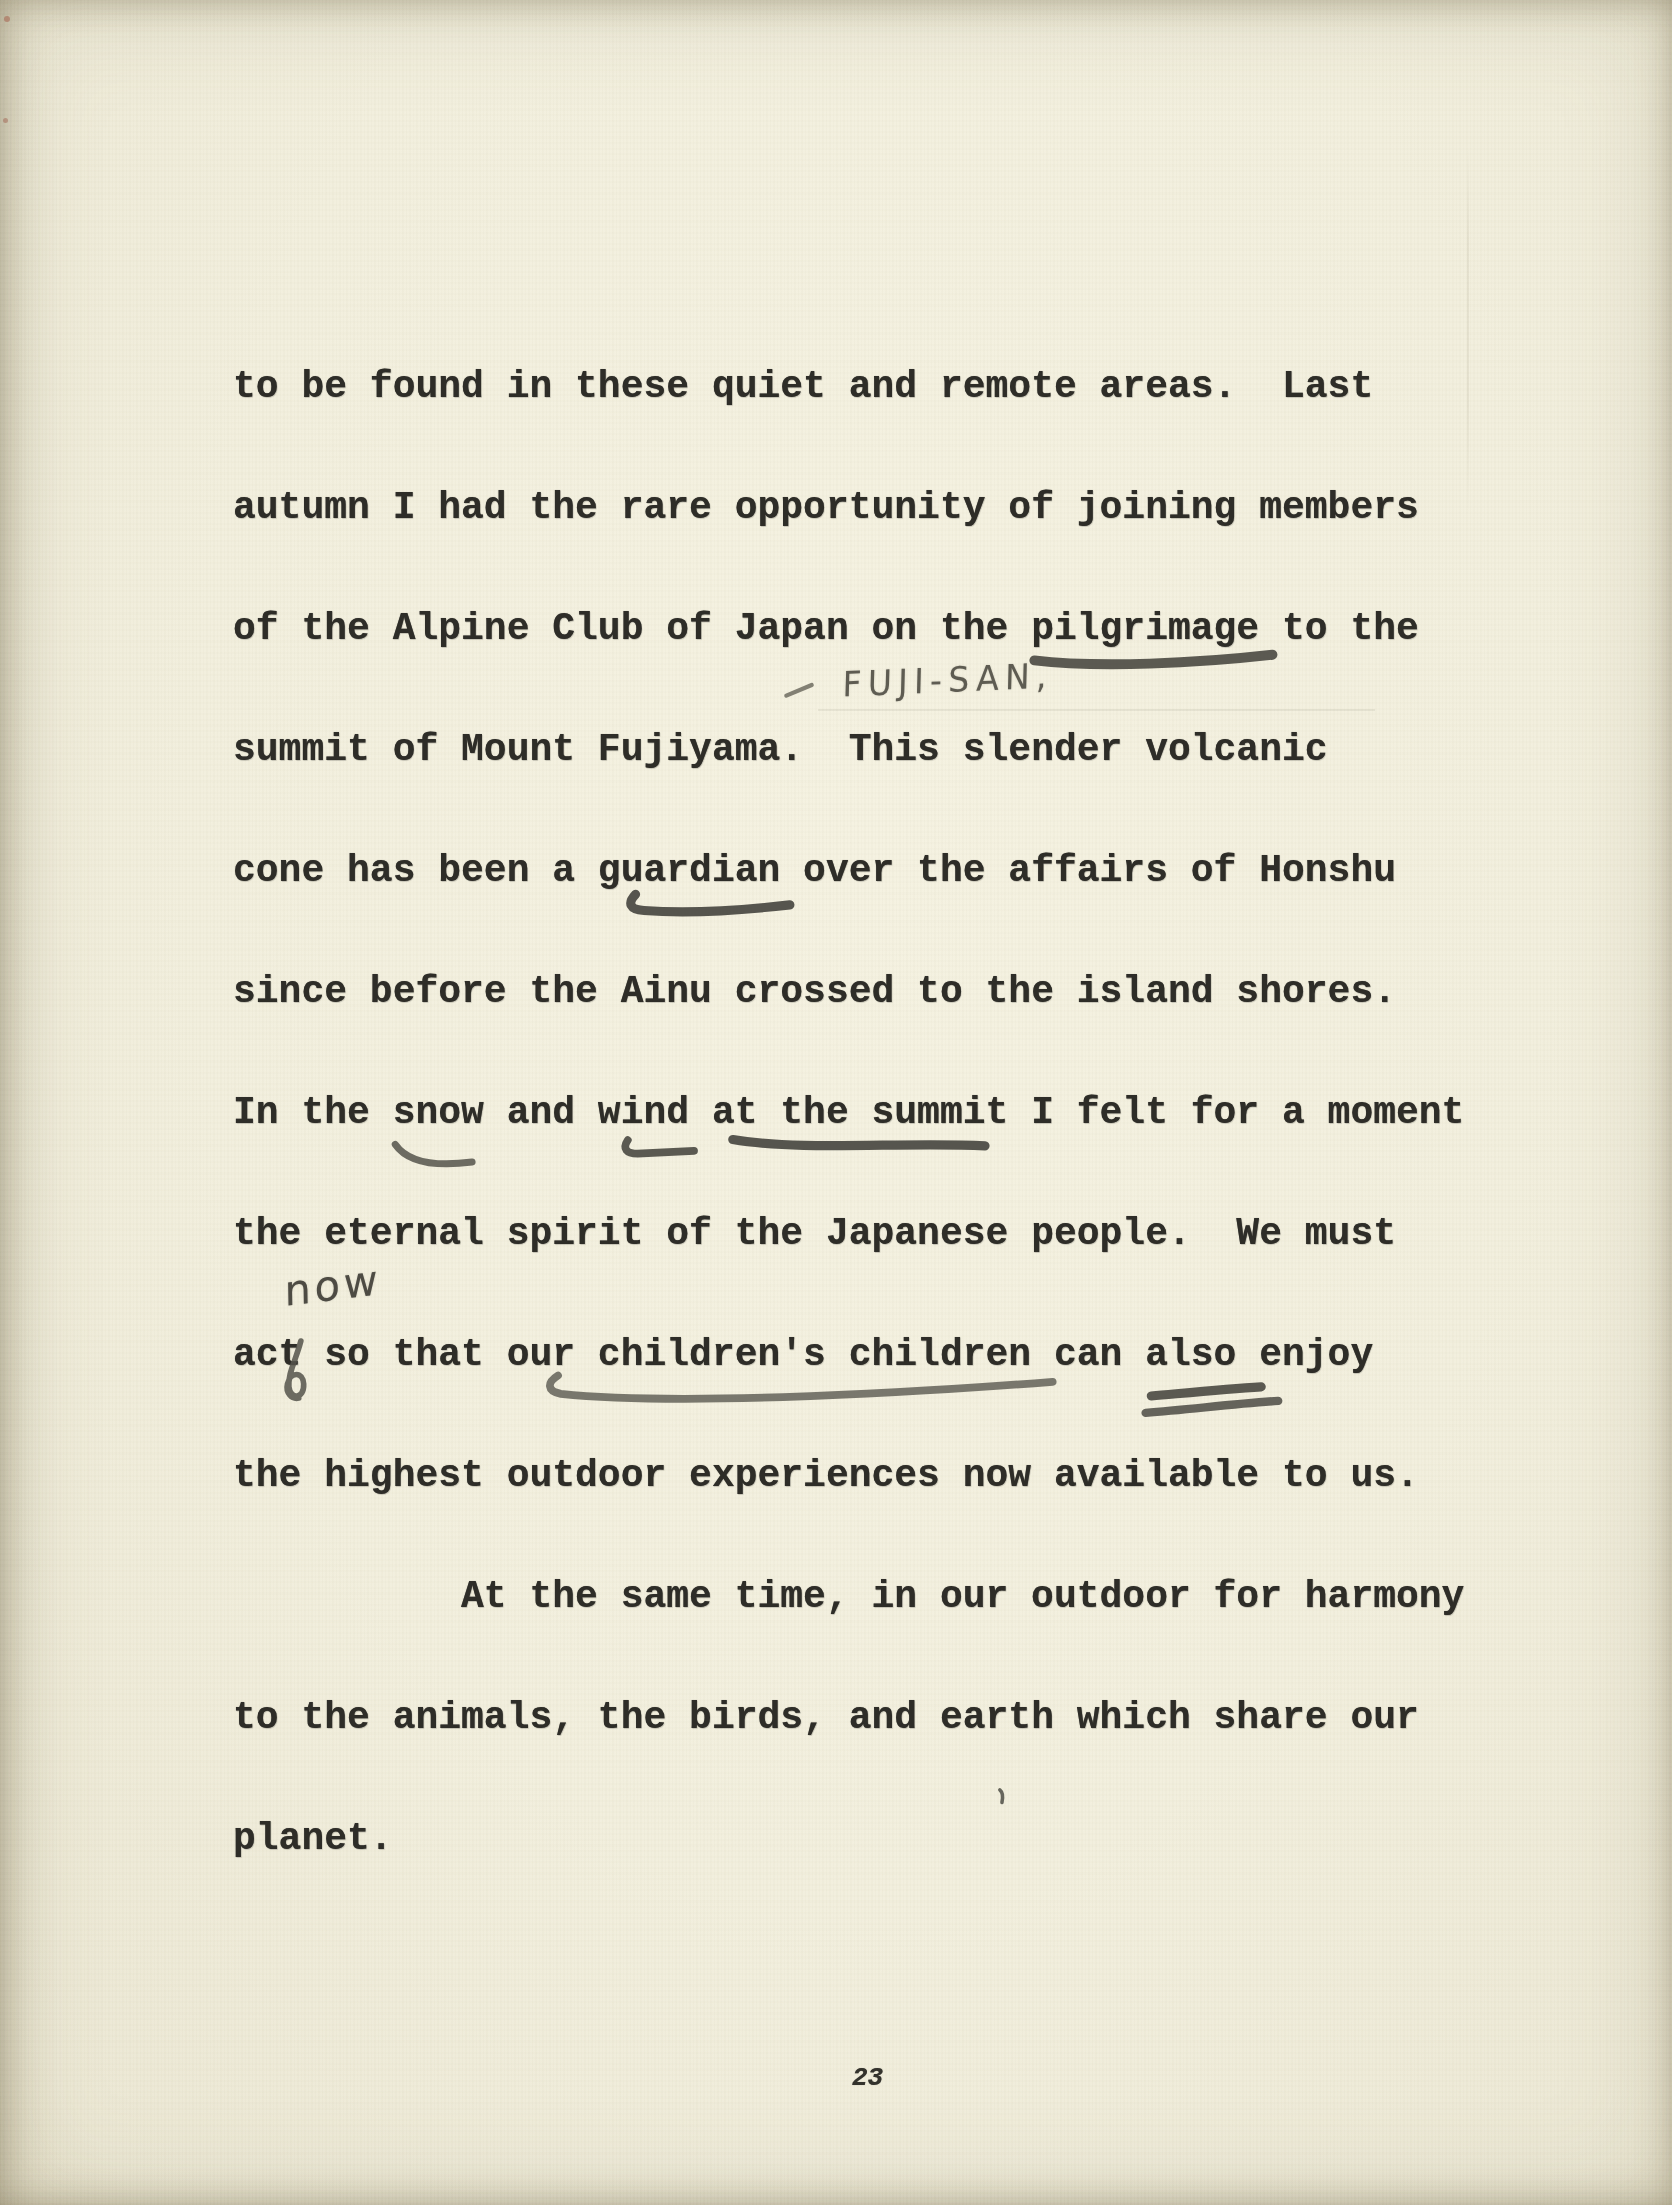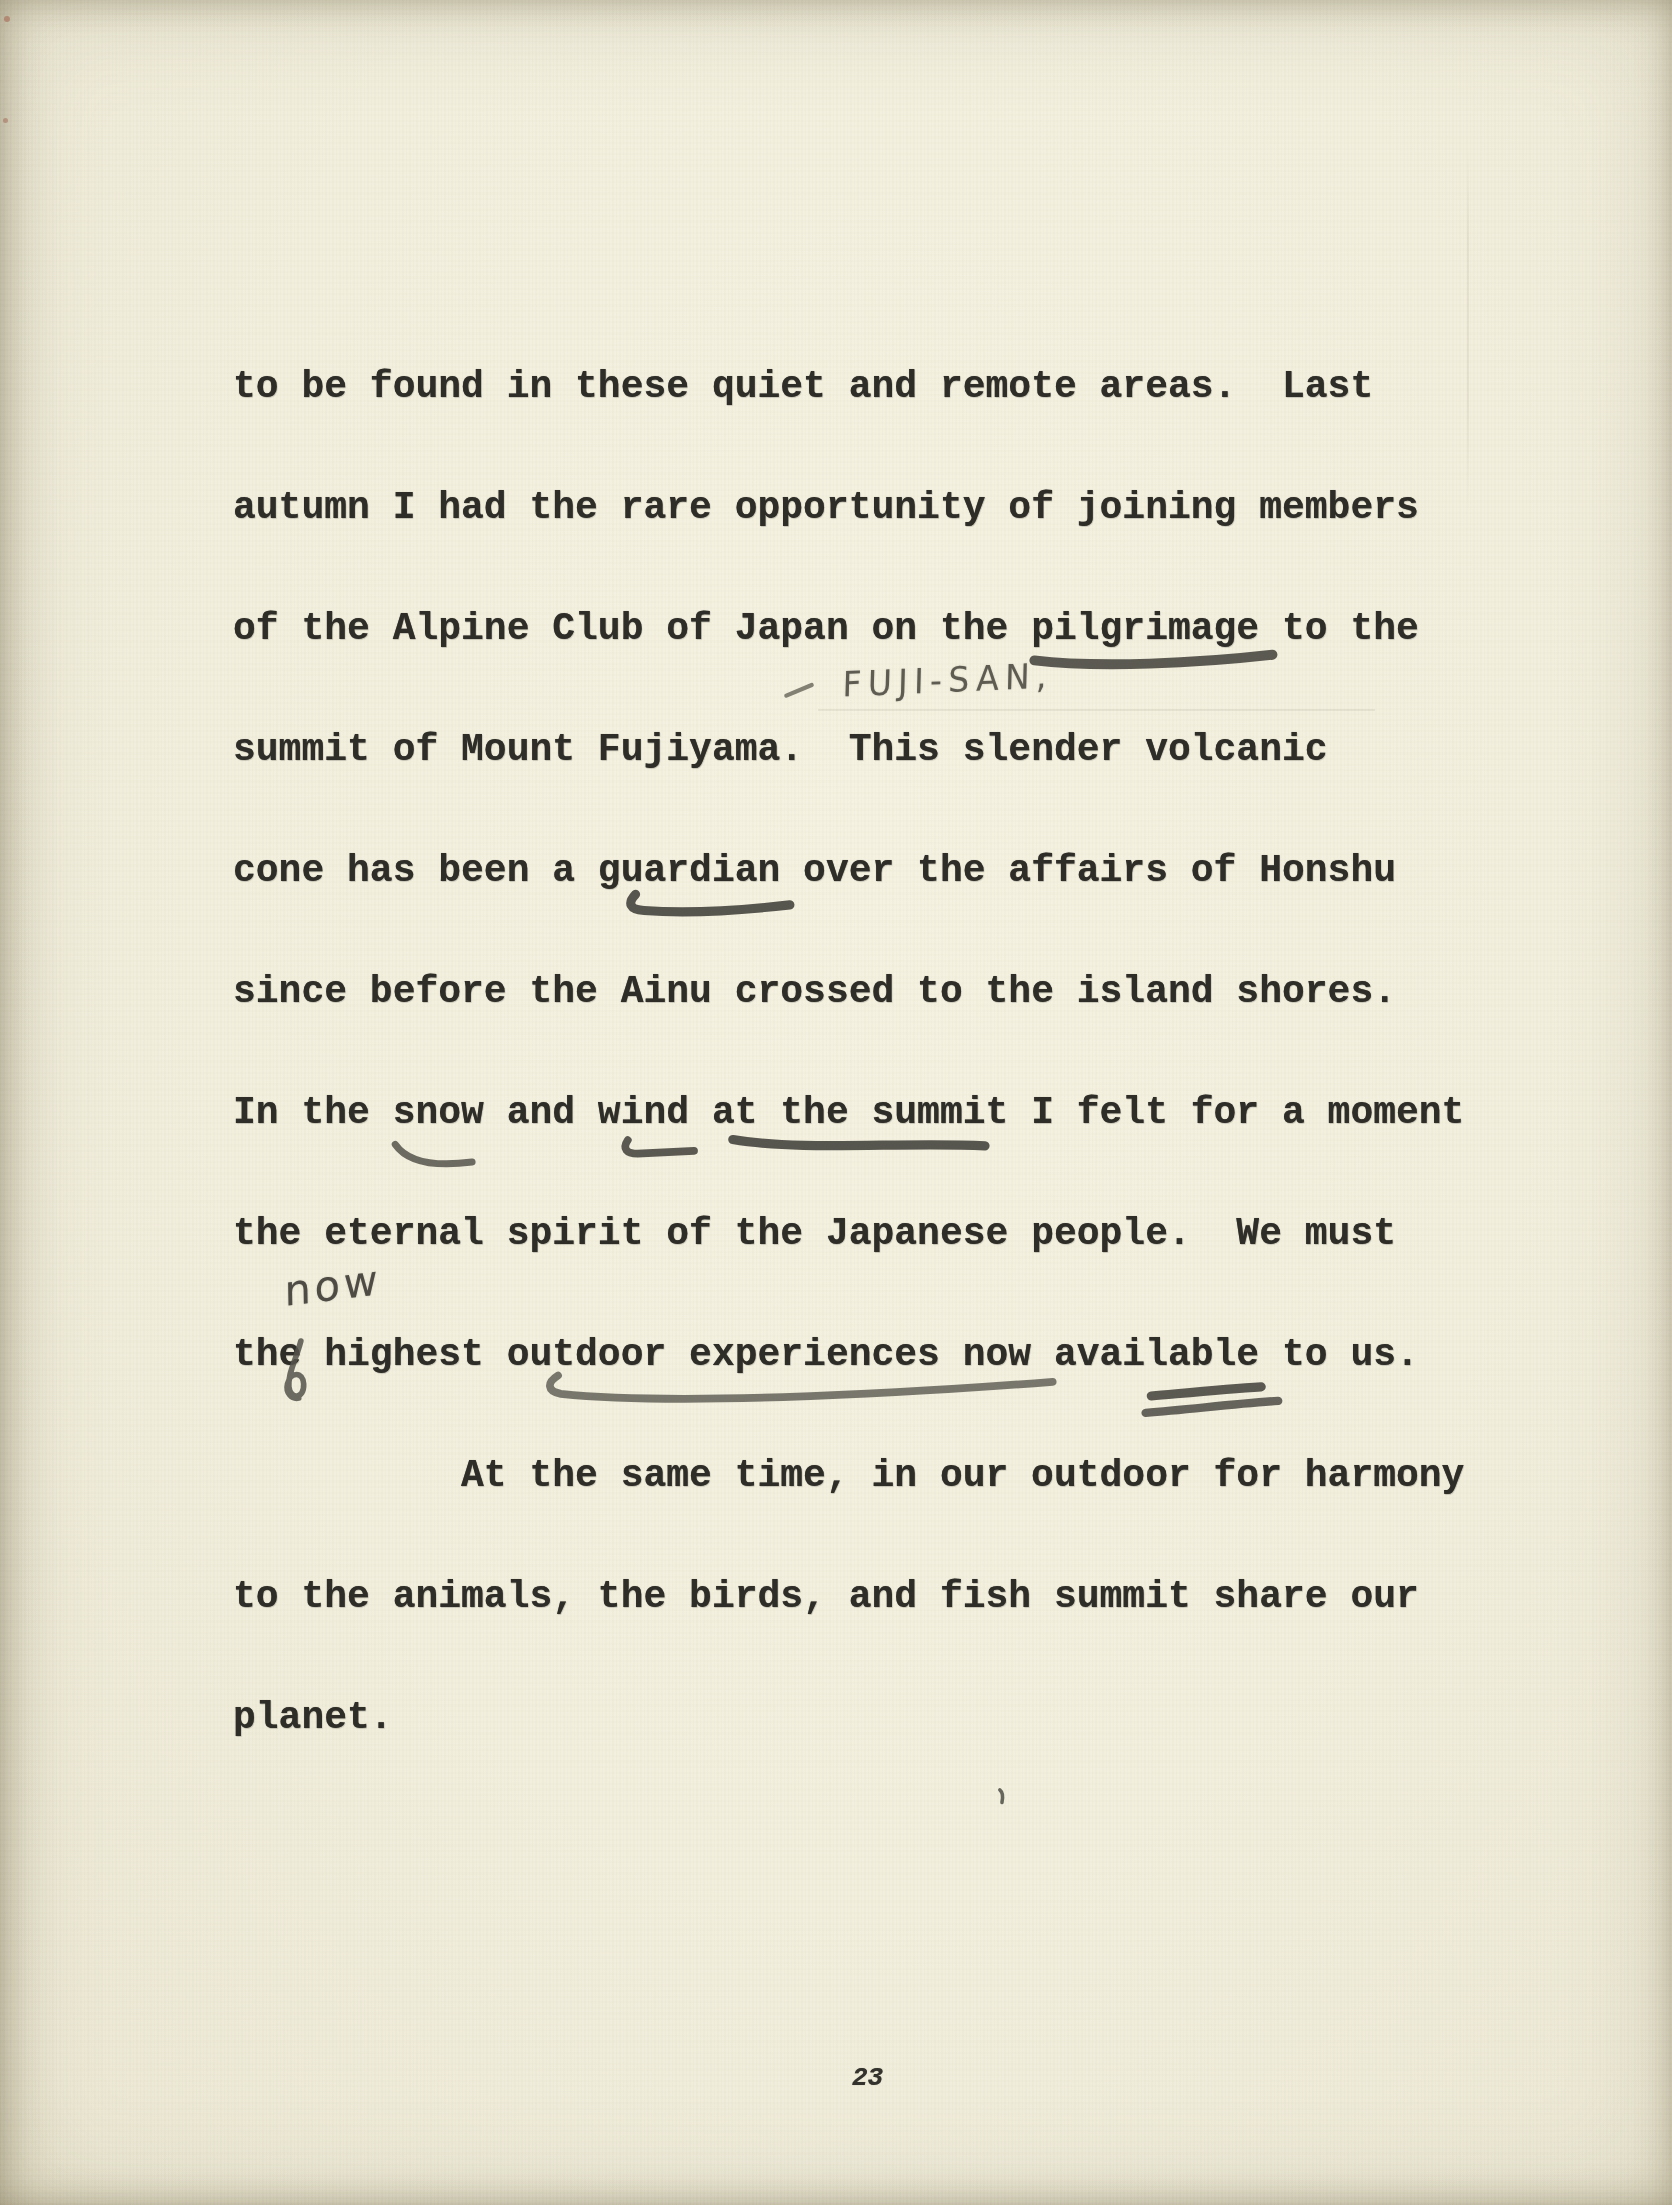--- a/index.html
+++ b/index.html
@@ -85,23 +85,24 @@
 
   <div class="typed-block" id="typed-lines">
       <div class="typed-line" style="padding-left: 0ch;">to be found in these quiet and remote areas.  Last</div>
       <div class="typed-line" style="padding-left: 0ch;">autumn I had the rare opportunity of joining members</div>
       <div class="typed-line" style="padding-left: 0ch;">of the Alpine Club of Japan on the pilgrimage to the</div>
       <div class="typed-line" style="padding-left: 0ch;">summit of Mount Fujiyama.  This slender volcanic</div>
       <div class="typed-line" style="padding-left: 0ch; font-family: Liberation Mono, monospace;">cone has been a guardian over the affairs of Honshu</div>
       <div class="typed-line" style="padding-left: 0ch;">since before the Ainu crossed to the island shores.</div>
       <div class="typed-line" style="padding-left: 0ch;">In the snow and wind at the summit I felt for a moment</div>
       <div class="typed-line" style="padding-left: 0ch;">the eternal spirit of the Japanese people.  We must</div>
+      <div class="typed-line" style="padding-left: 0ch;">act so that our children's children can also enjoy</div>
       <div class="typed-line" style="padding-left: 0ch;">the highest outdoor experiences now available to us.</div>
       <div class="typed-line" style="padding-left: 10ch;">At the same time, in our outdoor for harmony</div>
-      <div class="typed-line" style="padding-left: 0ch;">to the animals, the birds, and fish summit share our</div>
+      <div class="typed-line" style="padding-left: 0ch;">to the animals, the birds, and earth which share our</div>
       <div class="typed-line" style="padding-left: 0ch;">planet.</div>
     </div>
 
   <span class="hand hand-fuji">FUJI-SAN,</span>
 
   <span class="hand hand-now">now</span>
 
   <div class="page-number">23</div>
 
   <svg class="marks-layer" viewBox="0 0 2373 3129" width="1672" height="2205" fill="none" stroke-linecap="round" stroke-linejoin="round">

